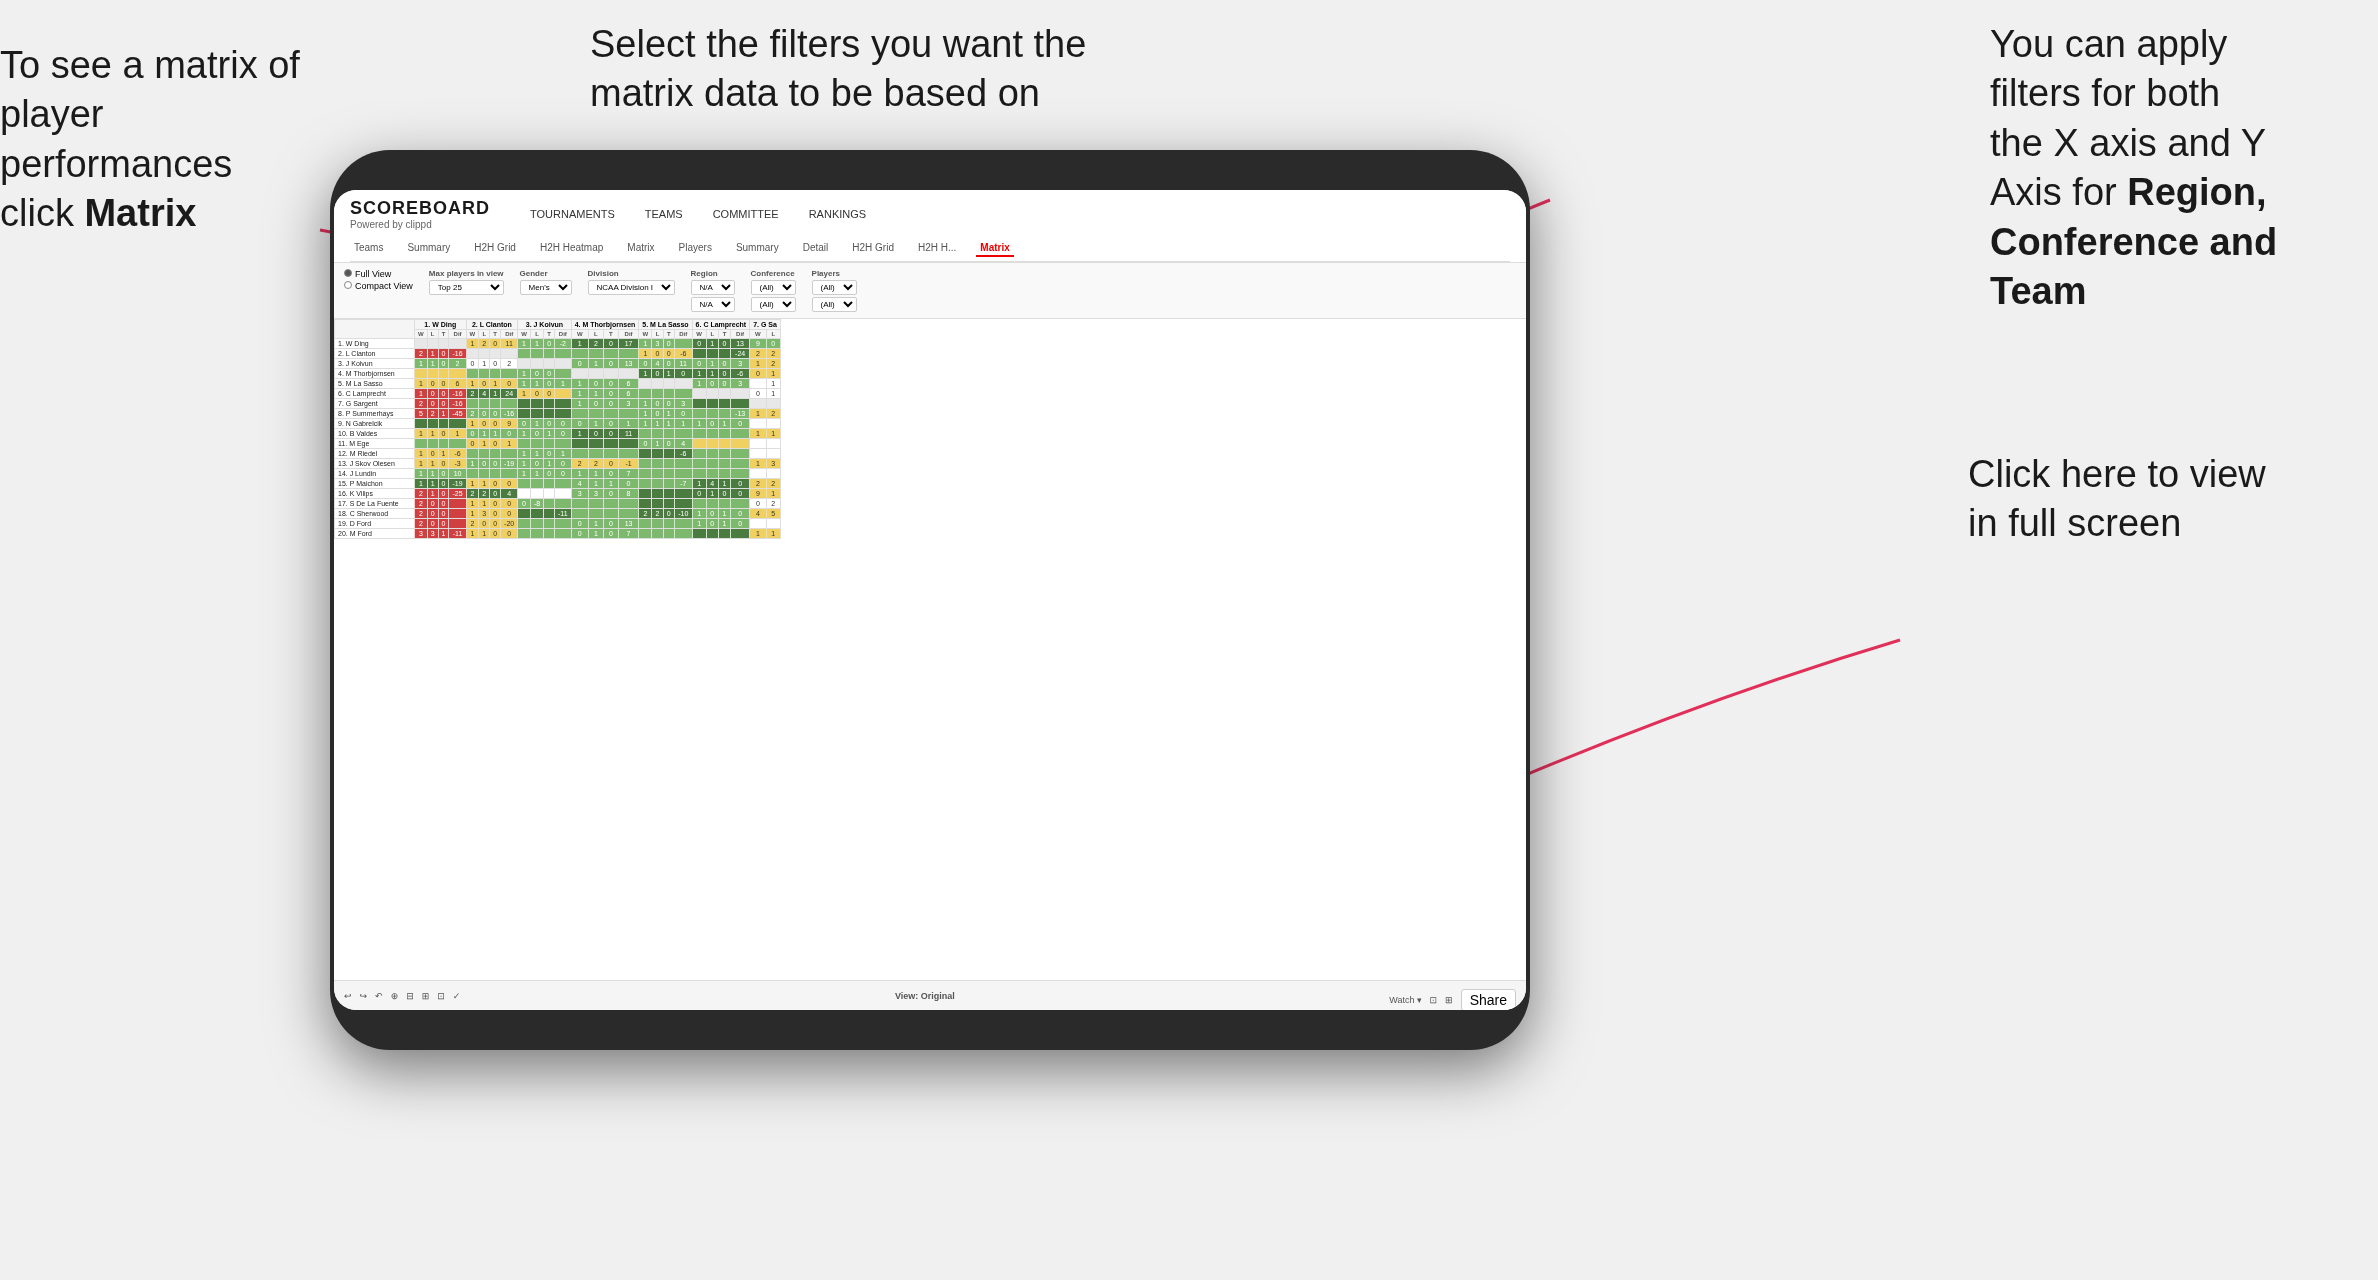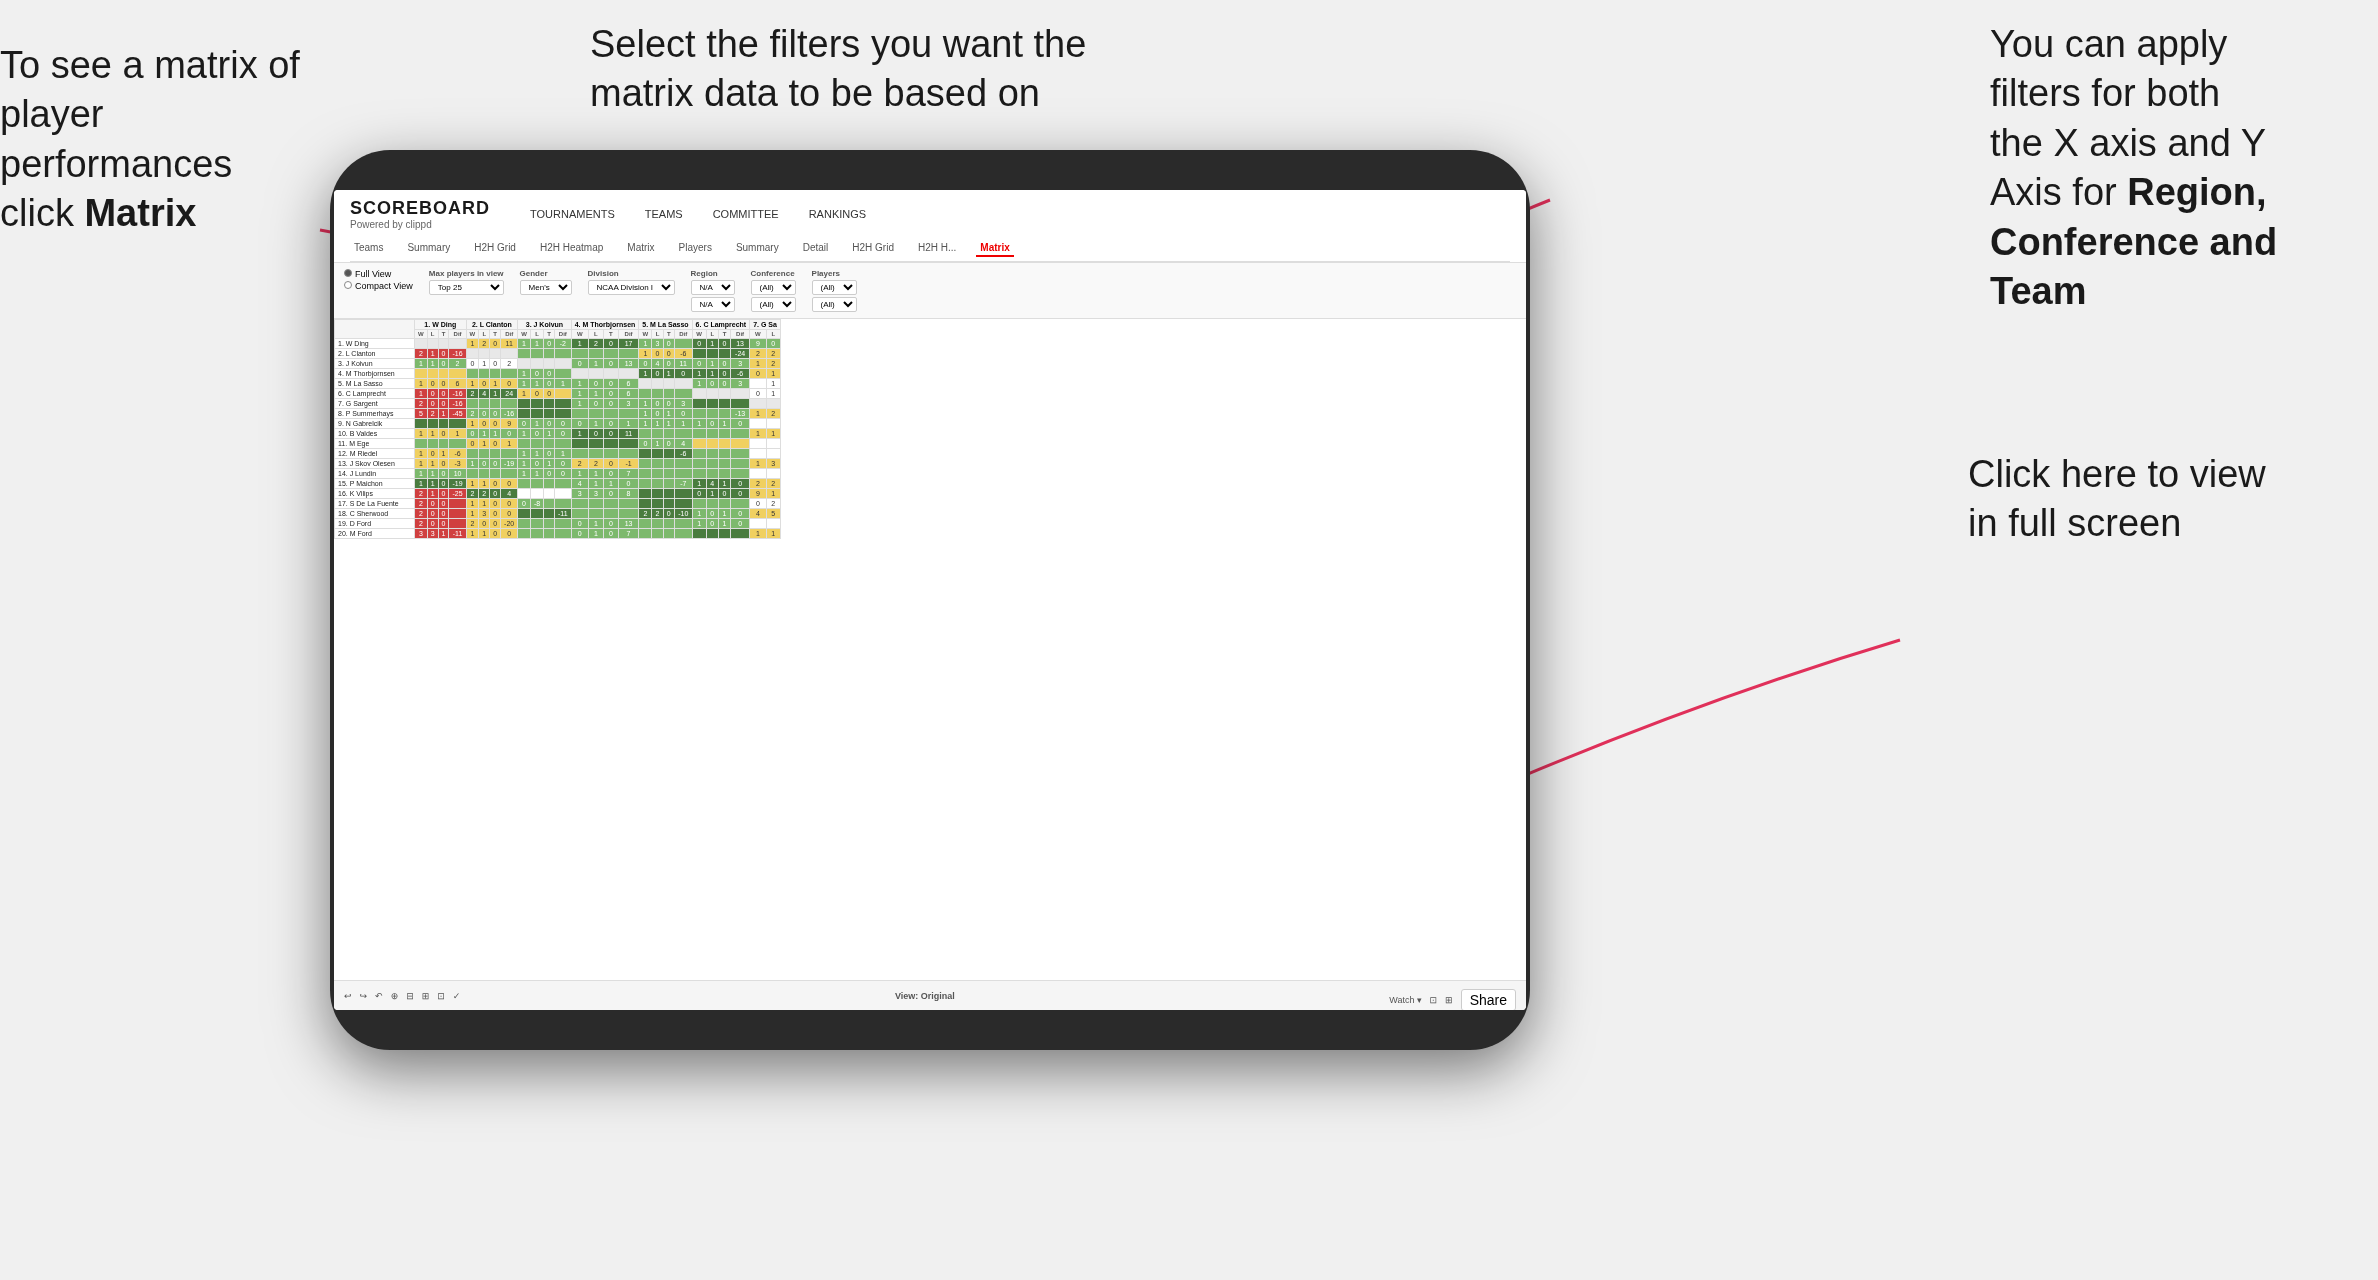--- a/index.html
+++ b/index.html
@@ -54,21 +54,21 @@
       border-radius: 60px;
       box-shadow: 0 20px 60px rgba(0,0,0,0.5);
       display: flex;
       align-items: center;
       justify-content: center;
     }
     .tablet-screen {
       width: 1192px;
       height: 820px;
       background: #fff;
-      border-radius: 4px;
+      border-radius: 22px;
       overflow: hidden;
       position: relative;
     }
 
     
     .screen-header {
       background: #fff;
       border-bottom: 1px solid #ddd;
       padding: 8px 16px 0;
     }

